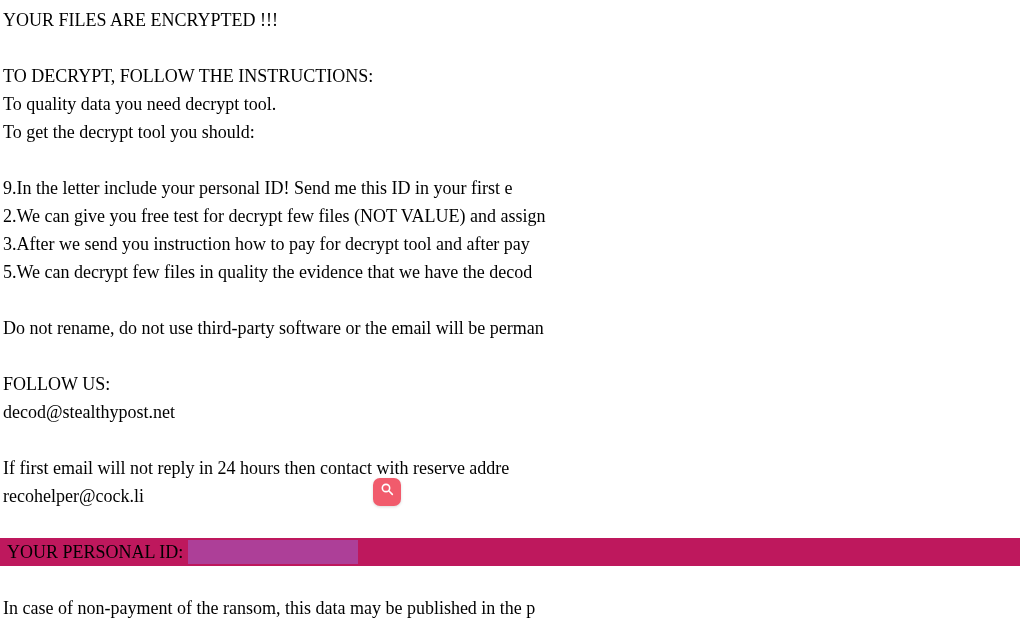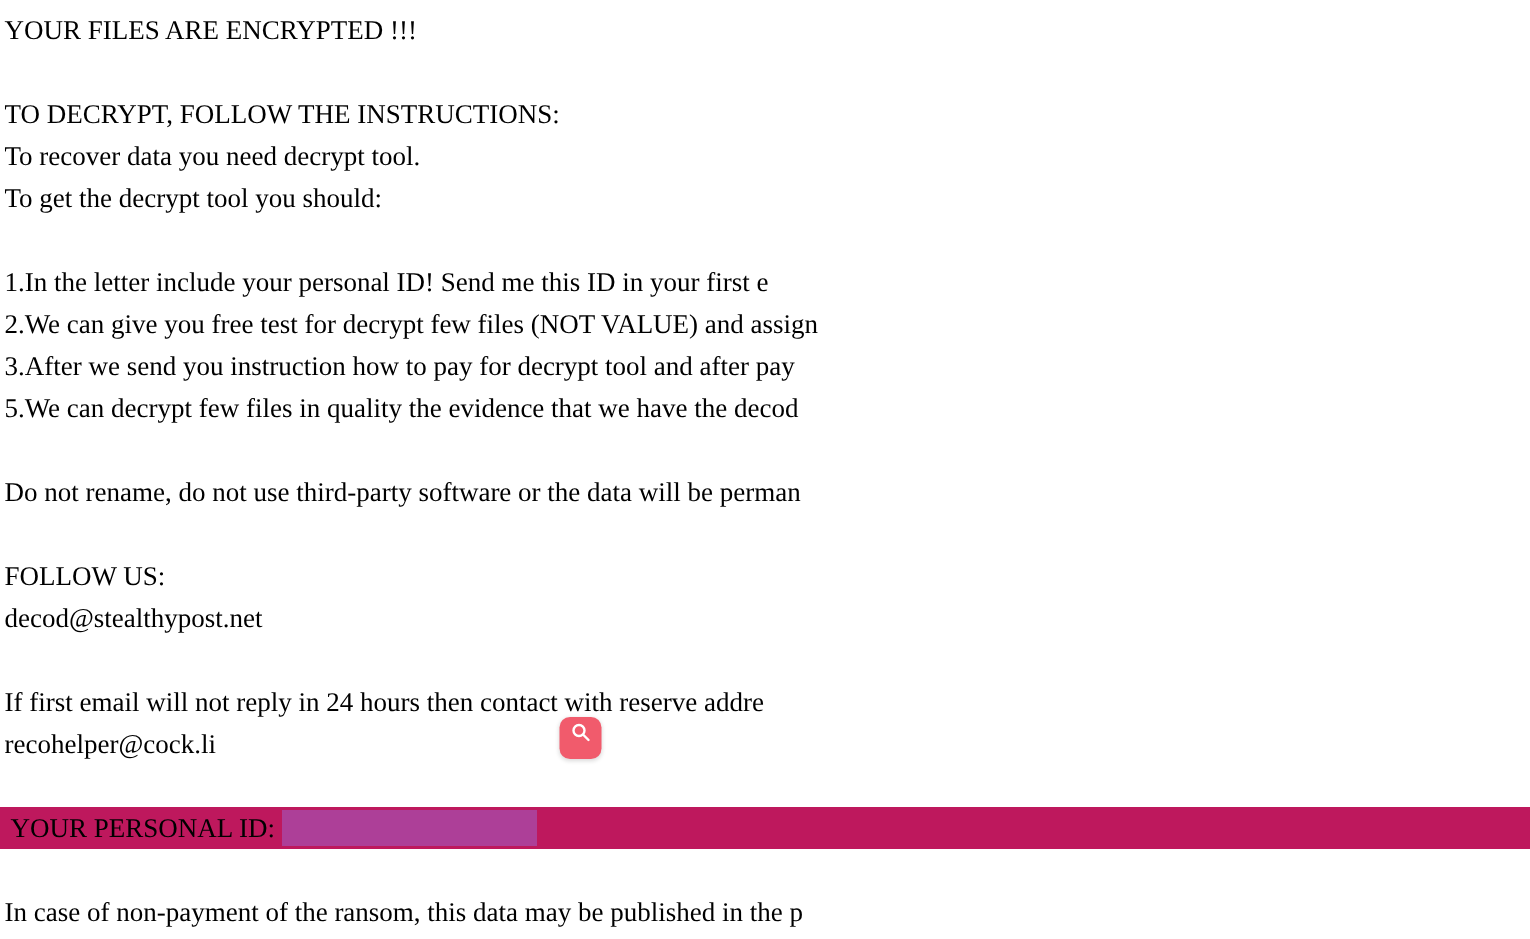--- a/index.html
+++ b/index.html
@@ -44,31 +44,31 @@
     .overlay svg{width:16px;height:16px;}
   </style>
 </head>
 <body>
 
 <div class="doc">
   <span class="line">YOUR FILES ARE ENCRYPTED !!!</span>
   <div class="blank"></div>
 
   <span class="line">TO DECRYPT, FOLLOW THE INSTRUCTIONS:</span>
-  <span class="line">To recover data you need decrypt tool.</span>
+  <span class="line">To quality data you need decrypt tool.</span>
   <span class="line">To get the decrypt tool you should:</span>
   <div class="blank"></div>
 
-  <span class="line">1.In the letter include your personal ID! Send me this ID in your first e</span>
+  <span class="line">9.In the letter include your personal ID! Send me this ID in your first e</span>
   <span class="line">2.We can give you free test for decrypt few files (NOT VALUE) and assign </span>
   <span class="line">3.After we send you instruction how to pay for decrypt tool and after pay</span>
   <span class="line">5.We can decrypt few files in quality the evidence that we have the decod</span>
   <div class="blank"></div>
 
-  <span class="line">Do not rename, do not use third-party software or the data will be perman</span>
+  <span class="line">Do not rename, do not use third-party software or the email will be perman</span>
   <div class="blank"></div>
 
   <span class="line">FOLLOW US:</span>
   <span class="line">decod@stealthypost.net</span>
   <div class="blank"></div>
 
   <span class="line">If first email will not reply in 24 hours then contact with reserve addre</span>
   <span class="line">recohelper@cock.li</span>
   <div class="blank"></div>
 

